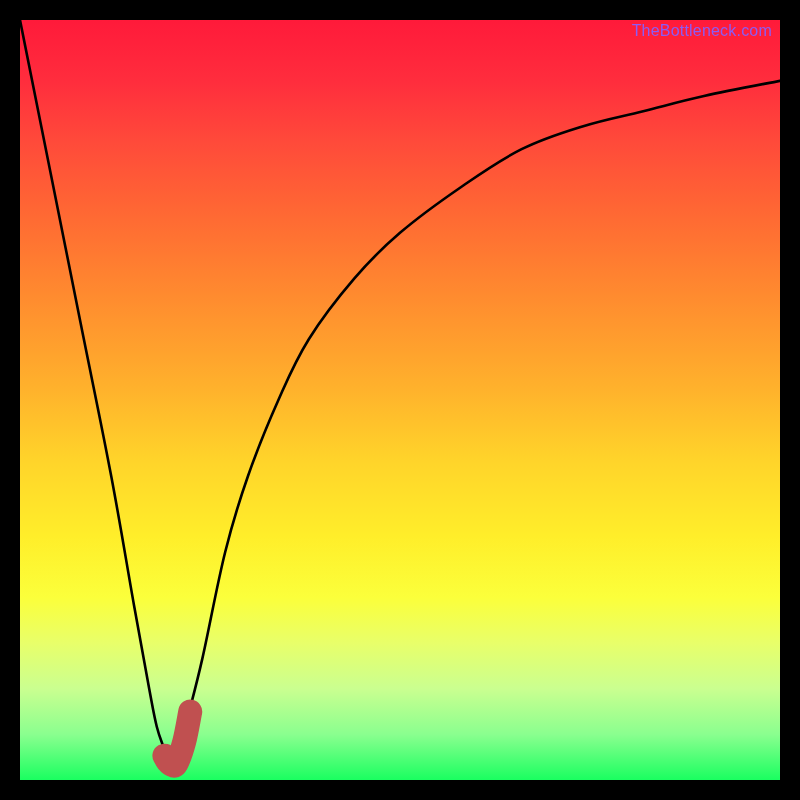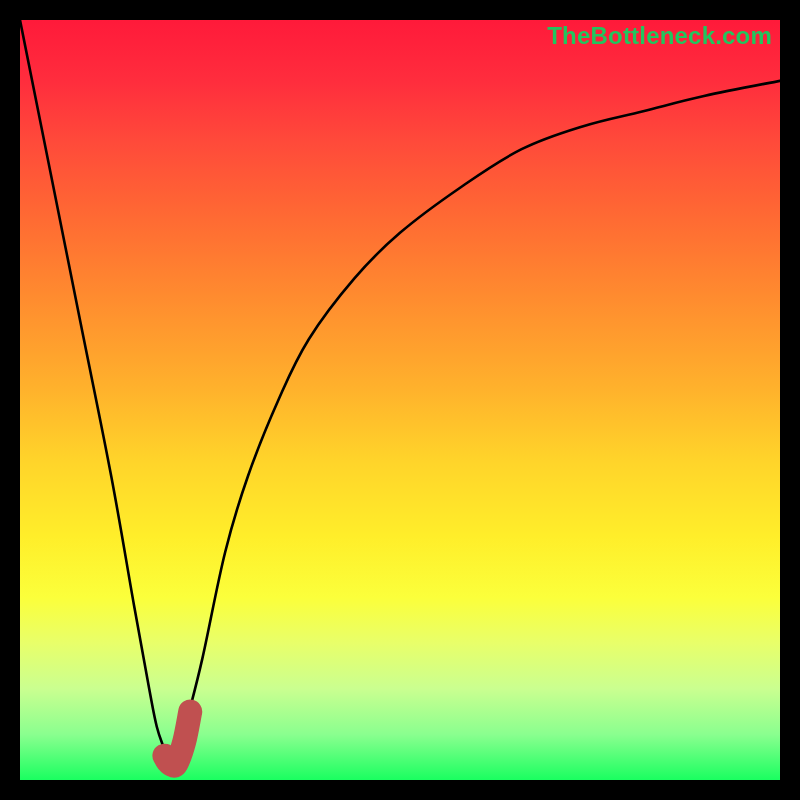--- a/index.html
+++ b/index.html
@@ -39,23 +39,23 @@
       #e8ff6a 82%,
       #caff90 88%,
       #8aff8f 94%,
       #1aff60 100%
     );
   }
   .watermark {
     position: absolute;
     top: 2px;
     right: 8px;
-    color: #22c55e;
-    font-size: 24px;
-    font-weight: 700;
+    color: #8b5cf6;
+    font-size: 16px;
+    font-weight: 400;
     letter-spacing: 0.2px;
     z-index: 5;
   }
   svg.curve-layer {
     position: absolute;
     left: 0;
     top: 0;
     width: 760px;
     height: 760px;
     z-index: 3;

